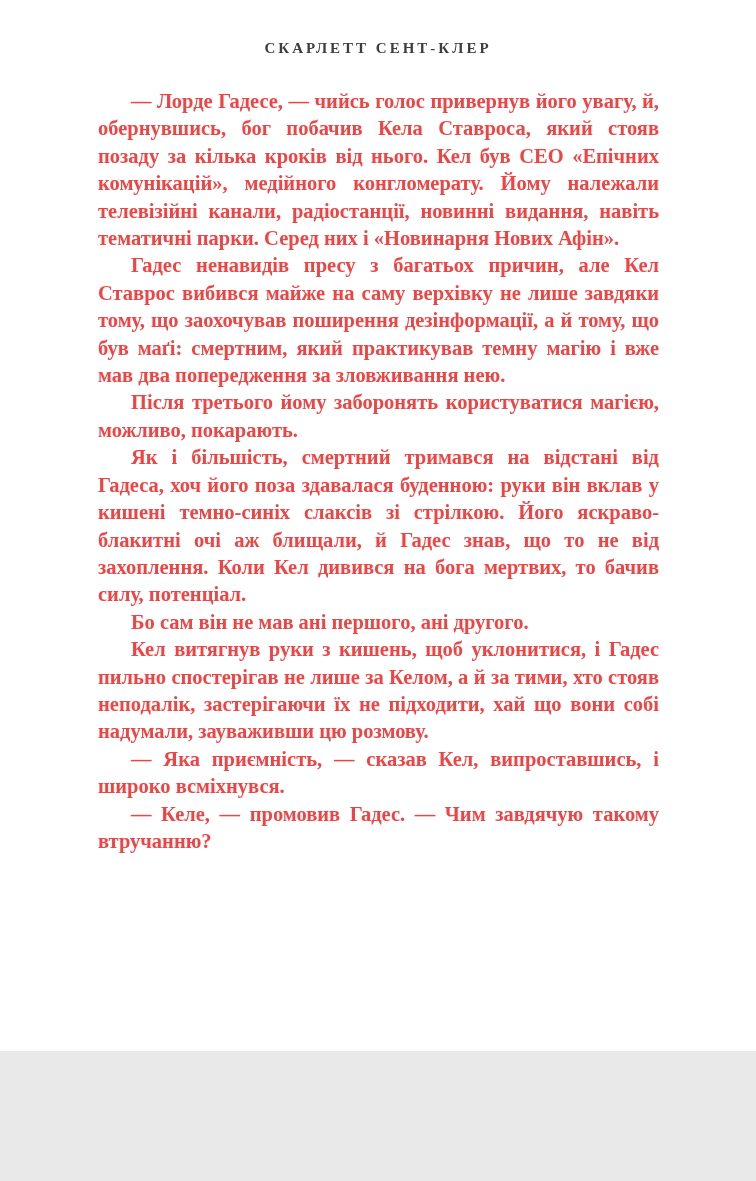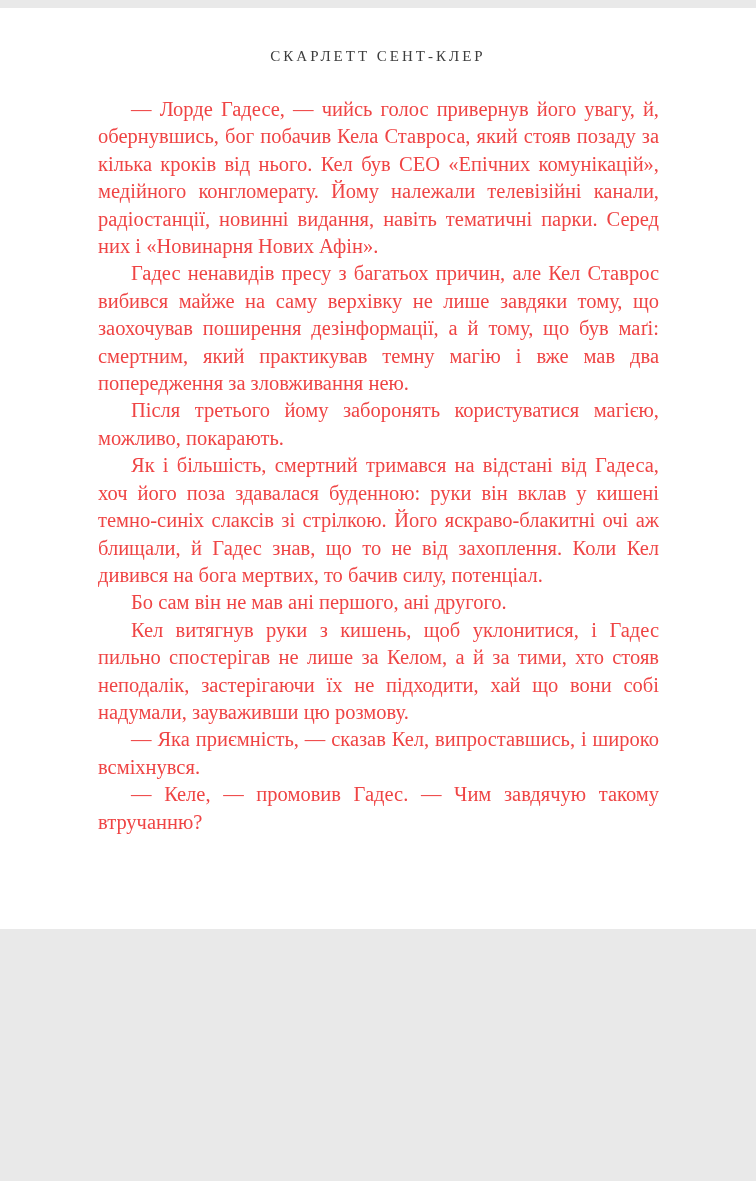--- a/index.html
+++ b/index.html
@@ -1,25 +1,26 @@
 <!DOCTYPE html>
 <html><head>
 <meta charset="utf-8">
 <style>
   * { margin: 0; padding: 0; box-sizing: border-box; }
   html, body { background: #e9e9e9; }
   .page {
     position: relative;
     width: 756px;
-    height: 921px;
-    margin: 8px auto;
+    height: 1051px;
+    margin: 0 auto;
     background: #ffffff;
     font-family: "Liberation Serif", "DejaVu Serif", serif;
     color: #1a1a1a;
     overflow: hidden;
+    font-weight: bold;
   }
   .running-header {
     position: absolute;
     top: 40px;
     left: 0;
     width: 100%;
     text-align: center;
     font-size: 15px;
     letter-spacing: 3px;
     color: #3d3d3d;

